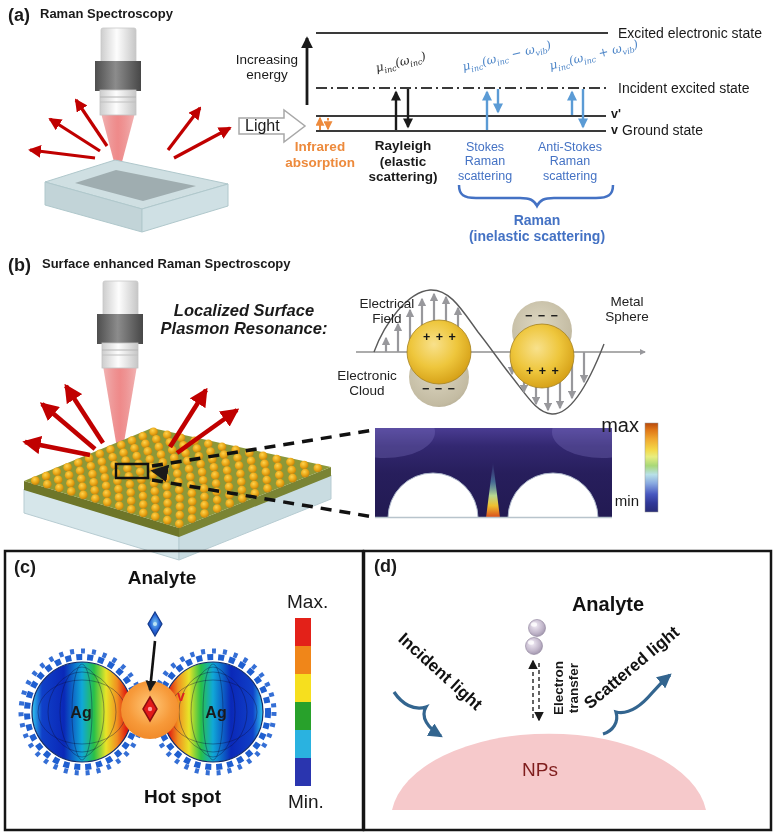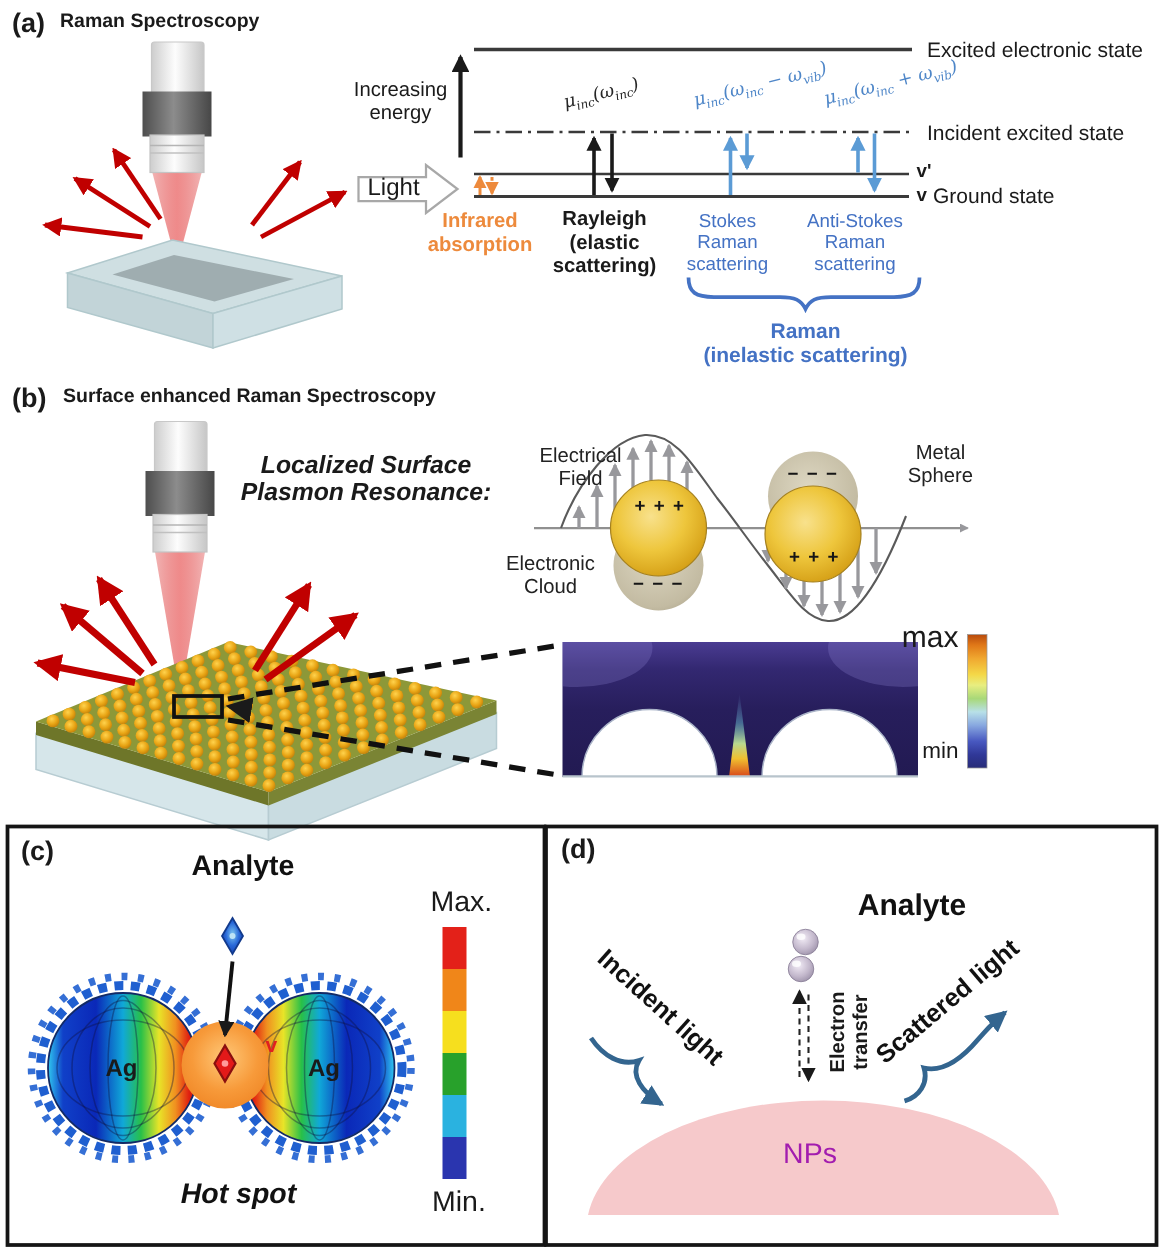--- a/index.html
+++ b/index.html
@@ -567,33 +567,33 @@
 <div class="abs charge ctr" style="left:543px;top:371px;">+ + +</div>
 
 <div class="abs" style="left:591px;top:414px;width:48px;text-align:right;font-size:20px;">max</div>
 <div class="abs" style="left:591px;top:492px;width:48px;text-align:right;font-size:15px;">min</div>
 
 <span class="abs panel-tag" style="left:14px;top:557px;">(c)</span>
 <div class="abs dlab" style="left:100px;top:567px;width:124px;text-align:center;font-size:19px;">Analyte</div>
 <div class="abs ctr" style="left:81px;top:713px;font-size:16px;font-weight:bold;">Ag</div>
 <div class="abs ctr" style="left:216px;top:713px;font-size:16px;font-weight:bold;">Ag</div>
 <div class="abs" style="left:177px;top:688px;font-size:14px;font-weight:bold;color:#e02020;">v</div>
-<div class="abs dlab" style="left:97px;top:786px;width:124px;text-align:center;font-size:19px;font-style:italic;">Hot spot</div>
+<div class="abs dlab" style="left:97px;top:786px;width:124px;text-align:right;font-size:19px;">Hot spot</div>
 <div class="abs" style="left:287px;top:591px;font-size:19px;">Max.</div>
 <div class="abs" style="left:288px;top:791px;font-size:19px;">Min.</div>
 <div class="scaleblock" style="top: 618px; background: rgb(227, 33, 25);"></div>
 <div class="scaleblock" style="top: 646px; background: rgb(240, 134, 25);"></div>
 <div class="scaleblock" style="top: 674px; background: rgb(246, 223, 30);"></div>
 <div class="scaleblock" style="top: 702px; background: rgb(40, 161, 43);"></div>
 <div class="scaleblock" style="top: 730px; background: rgb(42, 178, 224);"></div>
 <div class="scaleblock" style="top: 758px; background: rgb(42, 53, 175);"></div>
 
 <span class="abs panel-tag" style="left:374px;top:556px;">(d)</span>
 <div class="abs dlab" style="left:553px;top:593px;width:110px;text-align:center;font-size:20px;">Analyte</div>
 <div class="abs ctr dlab rot" style="left:440px;top:672px;transform:translate(-50%,-50%) rotate(42deg);">Incident light</div>
 <div class="abs ctr dlab rot" style="left:632px;top:668px;transform:translate(-50%,-50%) rotate(-40deg);">Scattered light</div>
 <div class="abs ctr rot lines" style="left:566px;top:688px;transform:translate(-50%,-50%) rotate(-90deg);font-size:13.5px;font-weight:bold;">
   <div>Electron</div>
       <div>transfer</div>
 </div>
-<div class="abs ctr" style="left:540px;top:770px;font-size:19px;font-weight:500;color:#a21caf;">NPs</div>
+<div class="abs ctr" style="left:540px;top:770px;font-size:19px;font-weight:500;color:#7f1d1d;">NPs</div>
 
 </div>
 
 </body></html>

